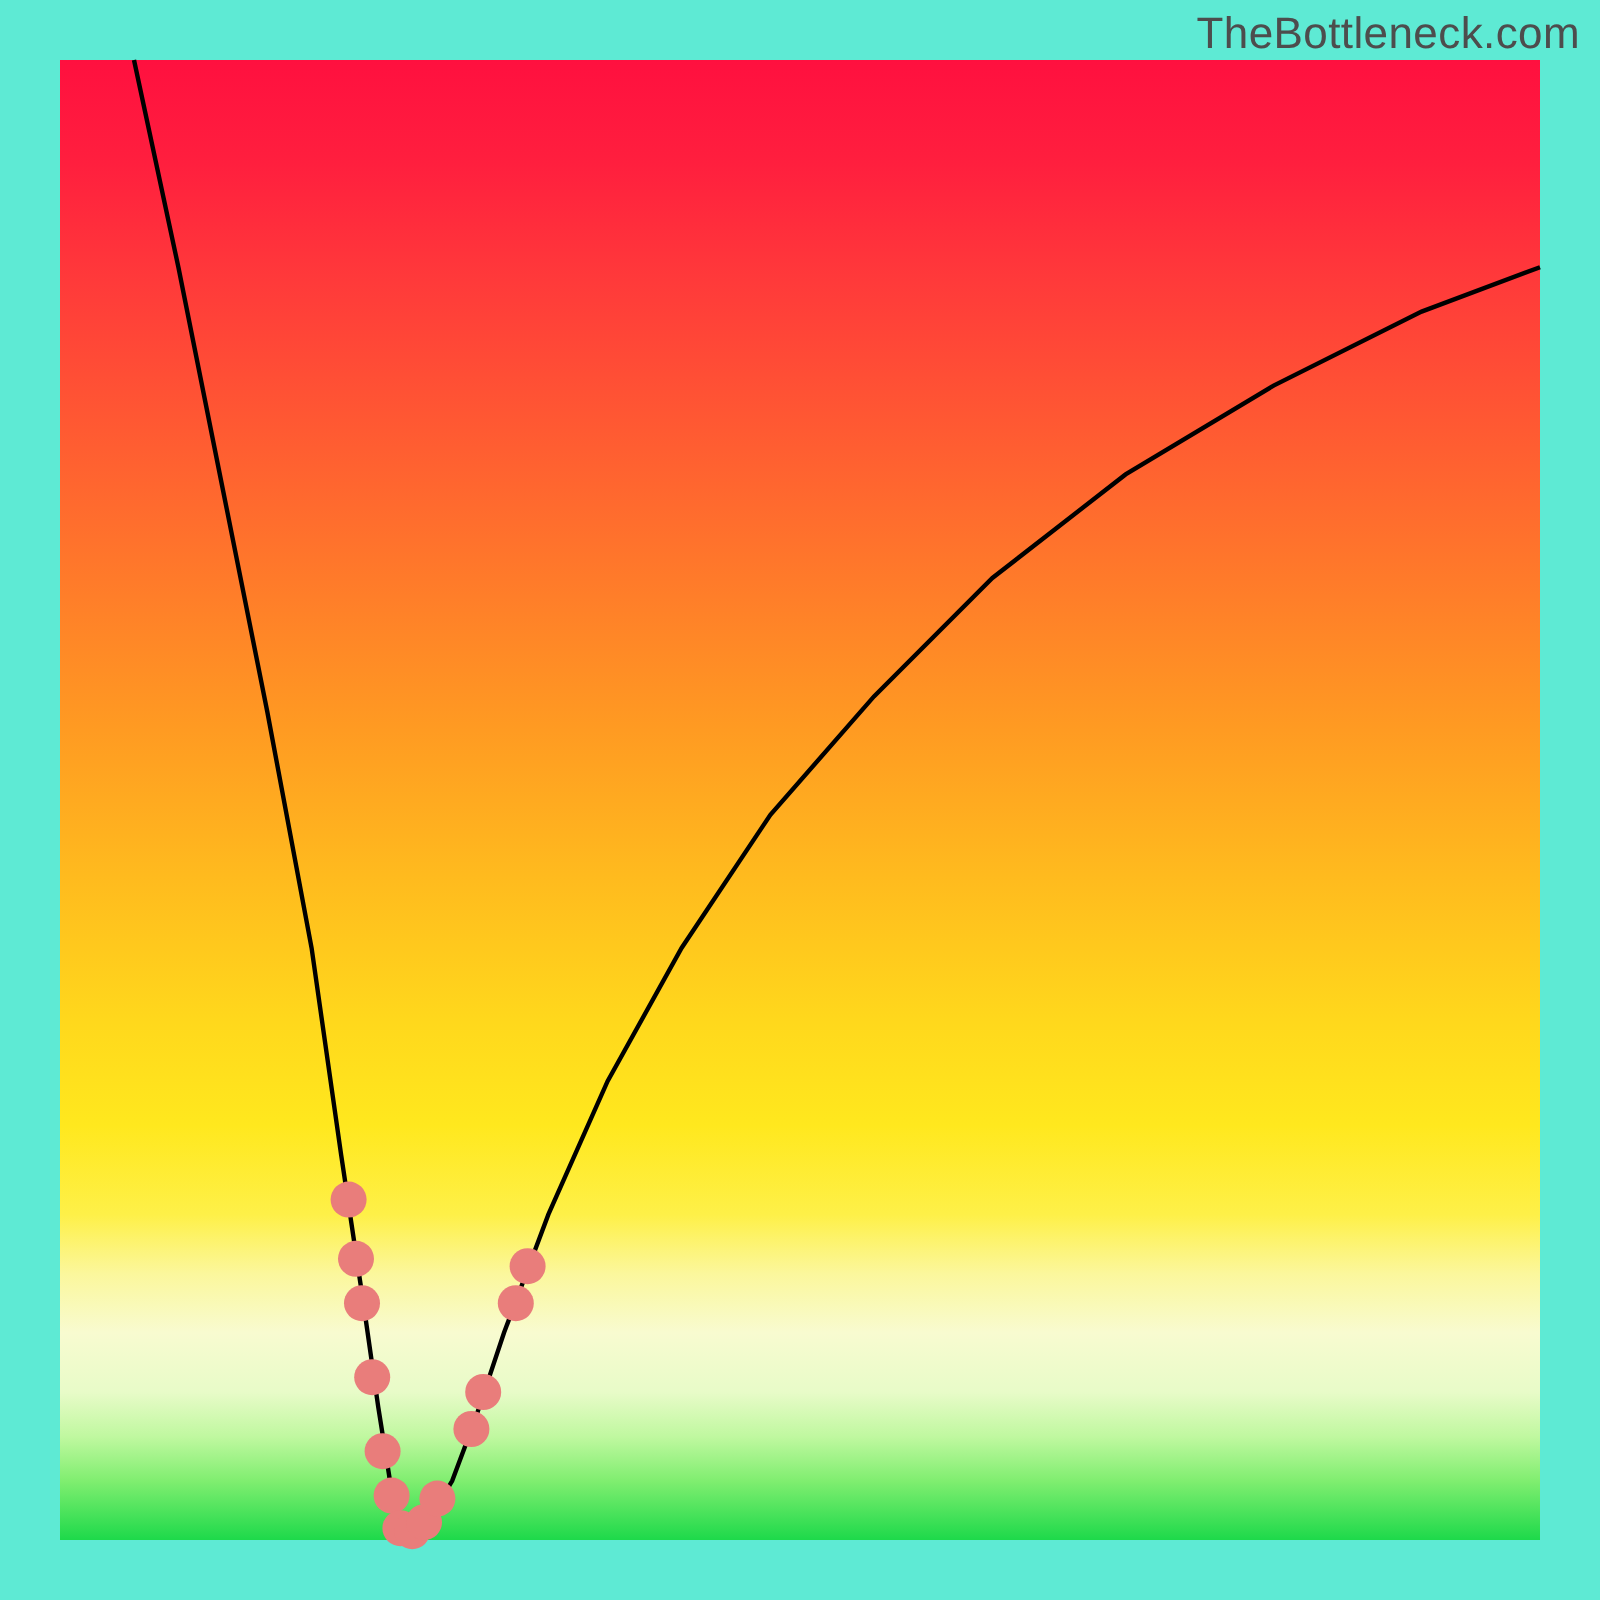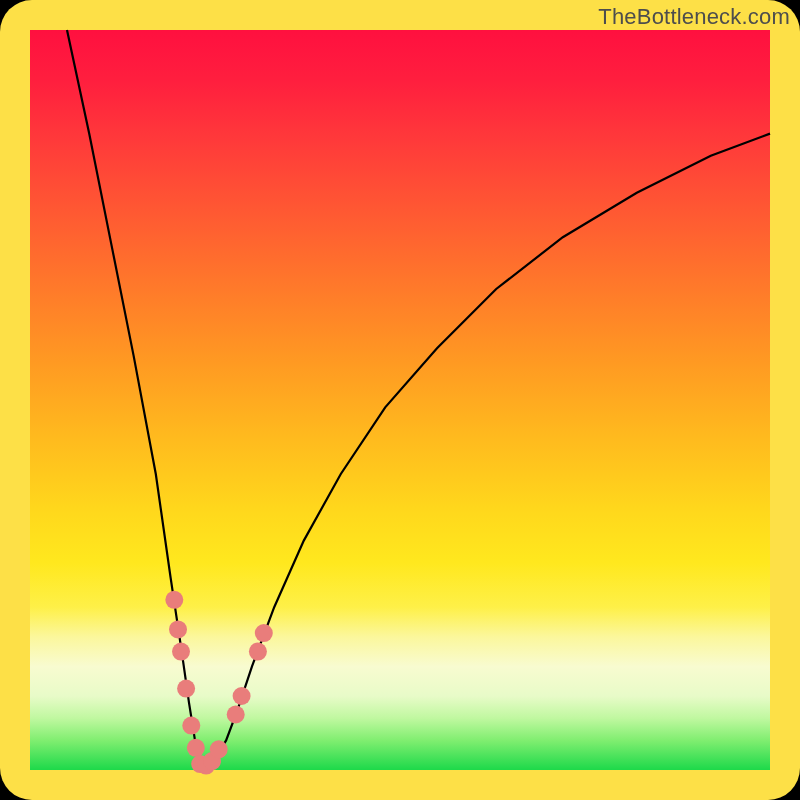--- a/index.html
+++ b/index.html
@@ -10,22 +10,21 @@
     overflow: hidden;
     background: #000;
     font-family: Arial, Helvetica, sans-serif;
   }
   .frame {
     position: absolute;
     left: 0;
     top: 0;
     width: 800px;
     height: 800px;
-    background: #fde047;
-    border-radius: 32px;
+    background: #5eead4;
   }
   .plot {
     position: absolute;
     left: 30px;
     top: 30px;
     width: 740px;
     height: 740px;
     
     background: linear-gradient(to bottom,
       #ff103f 0%,

